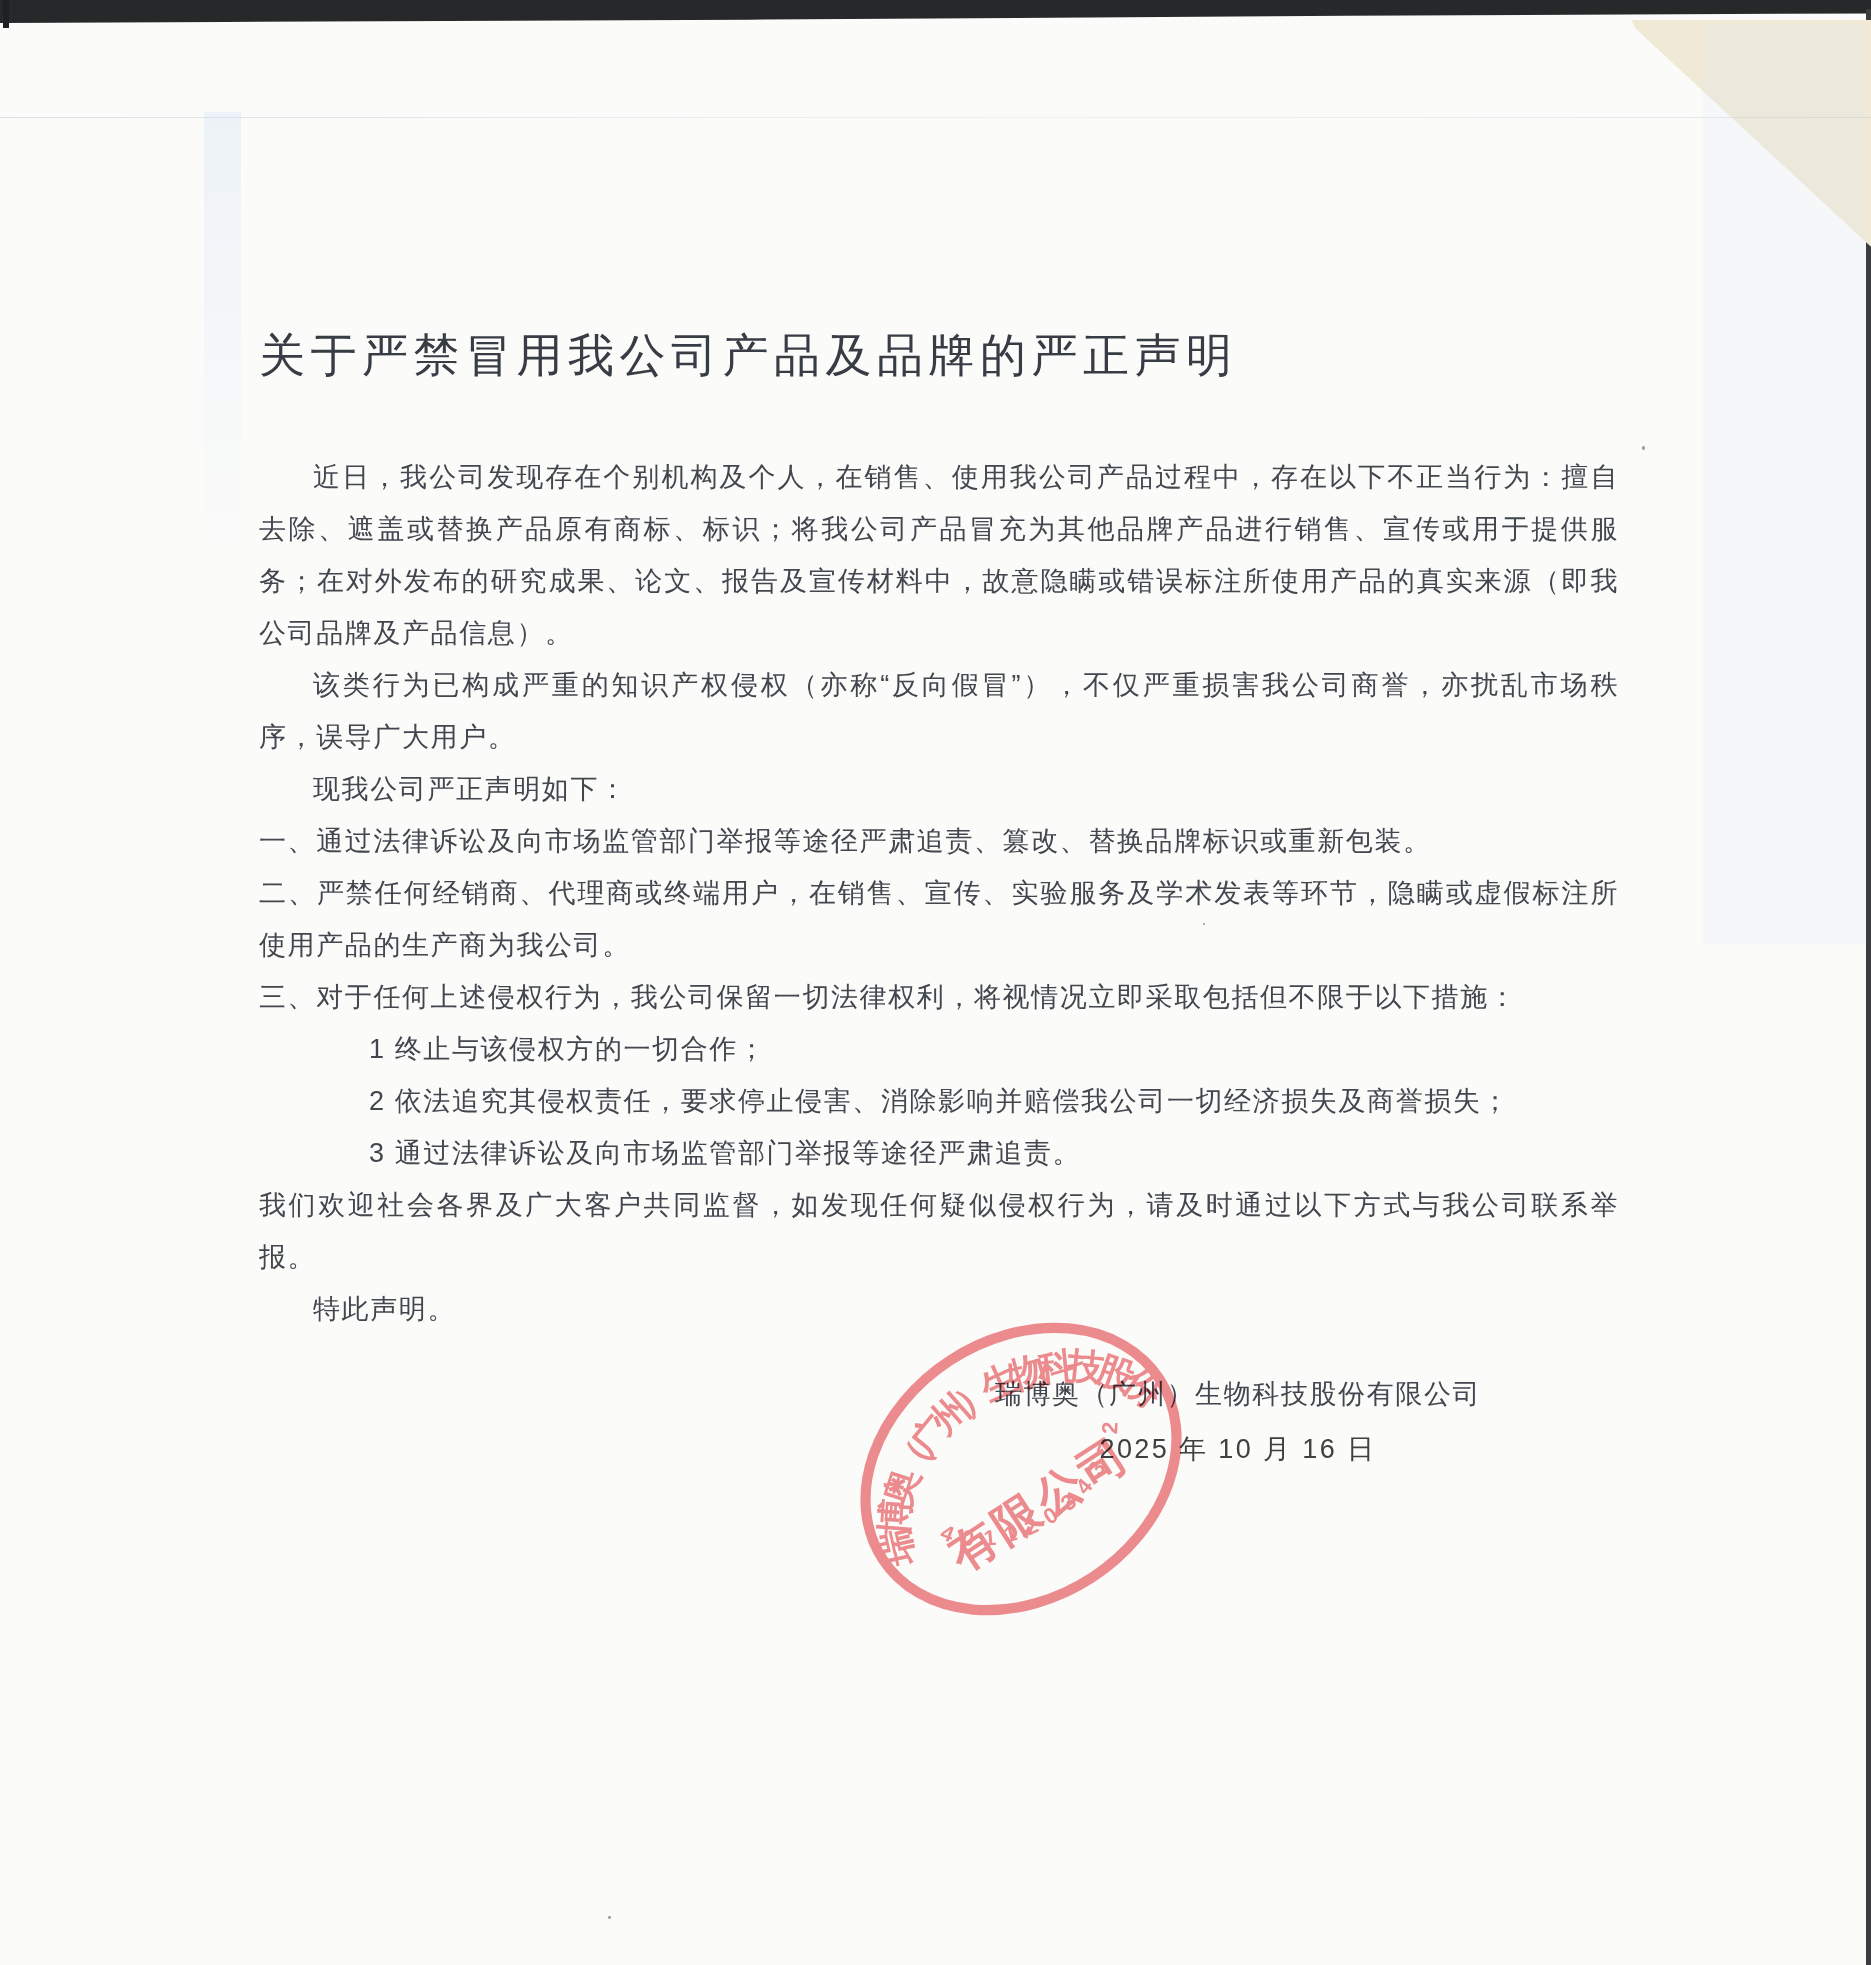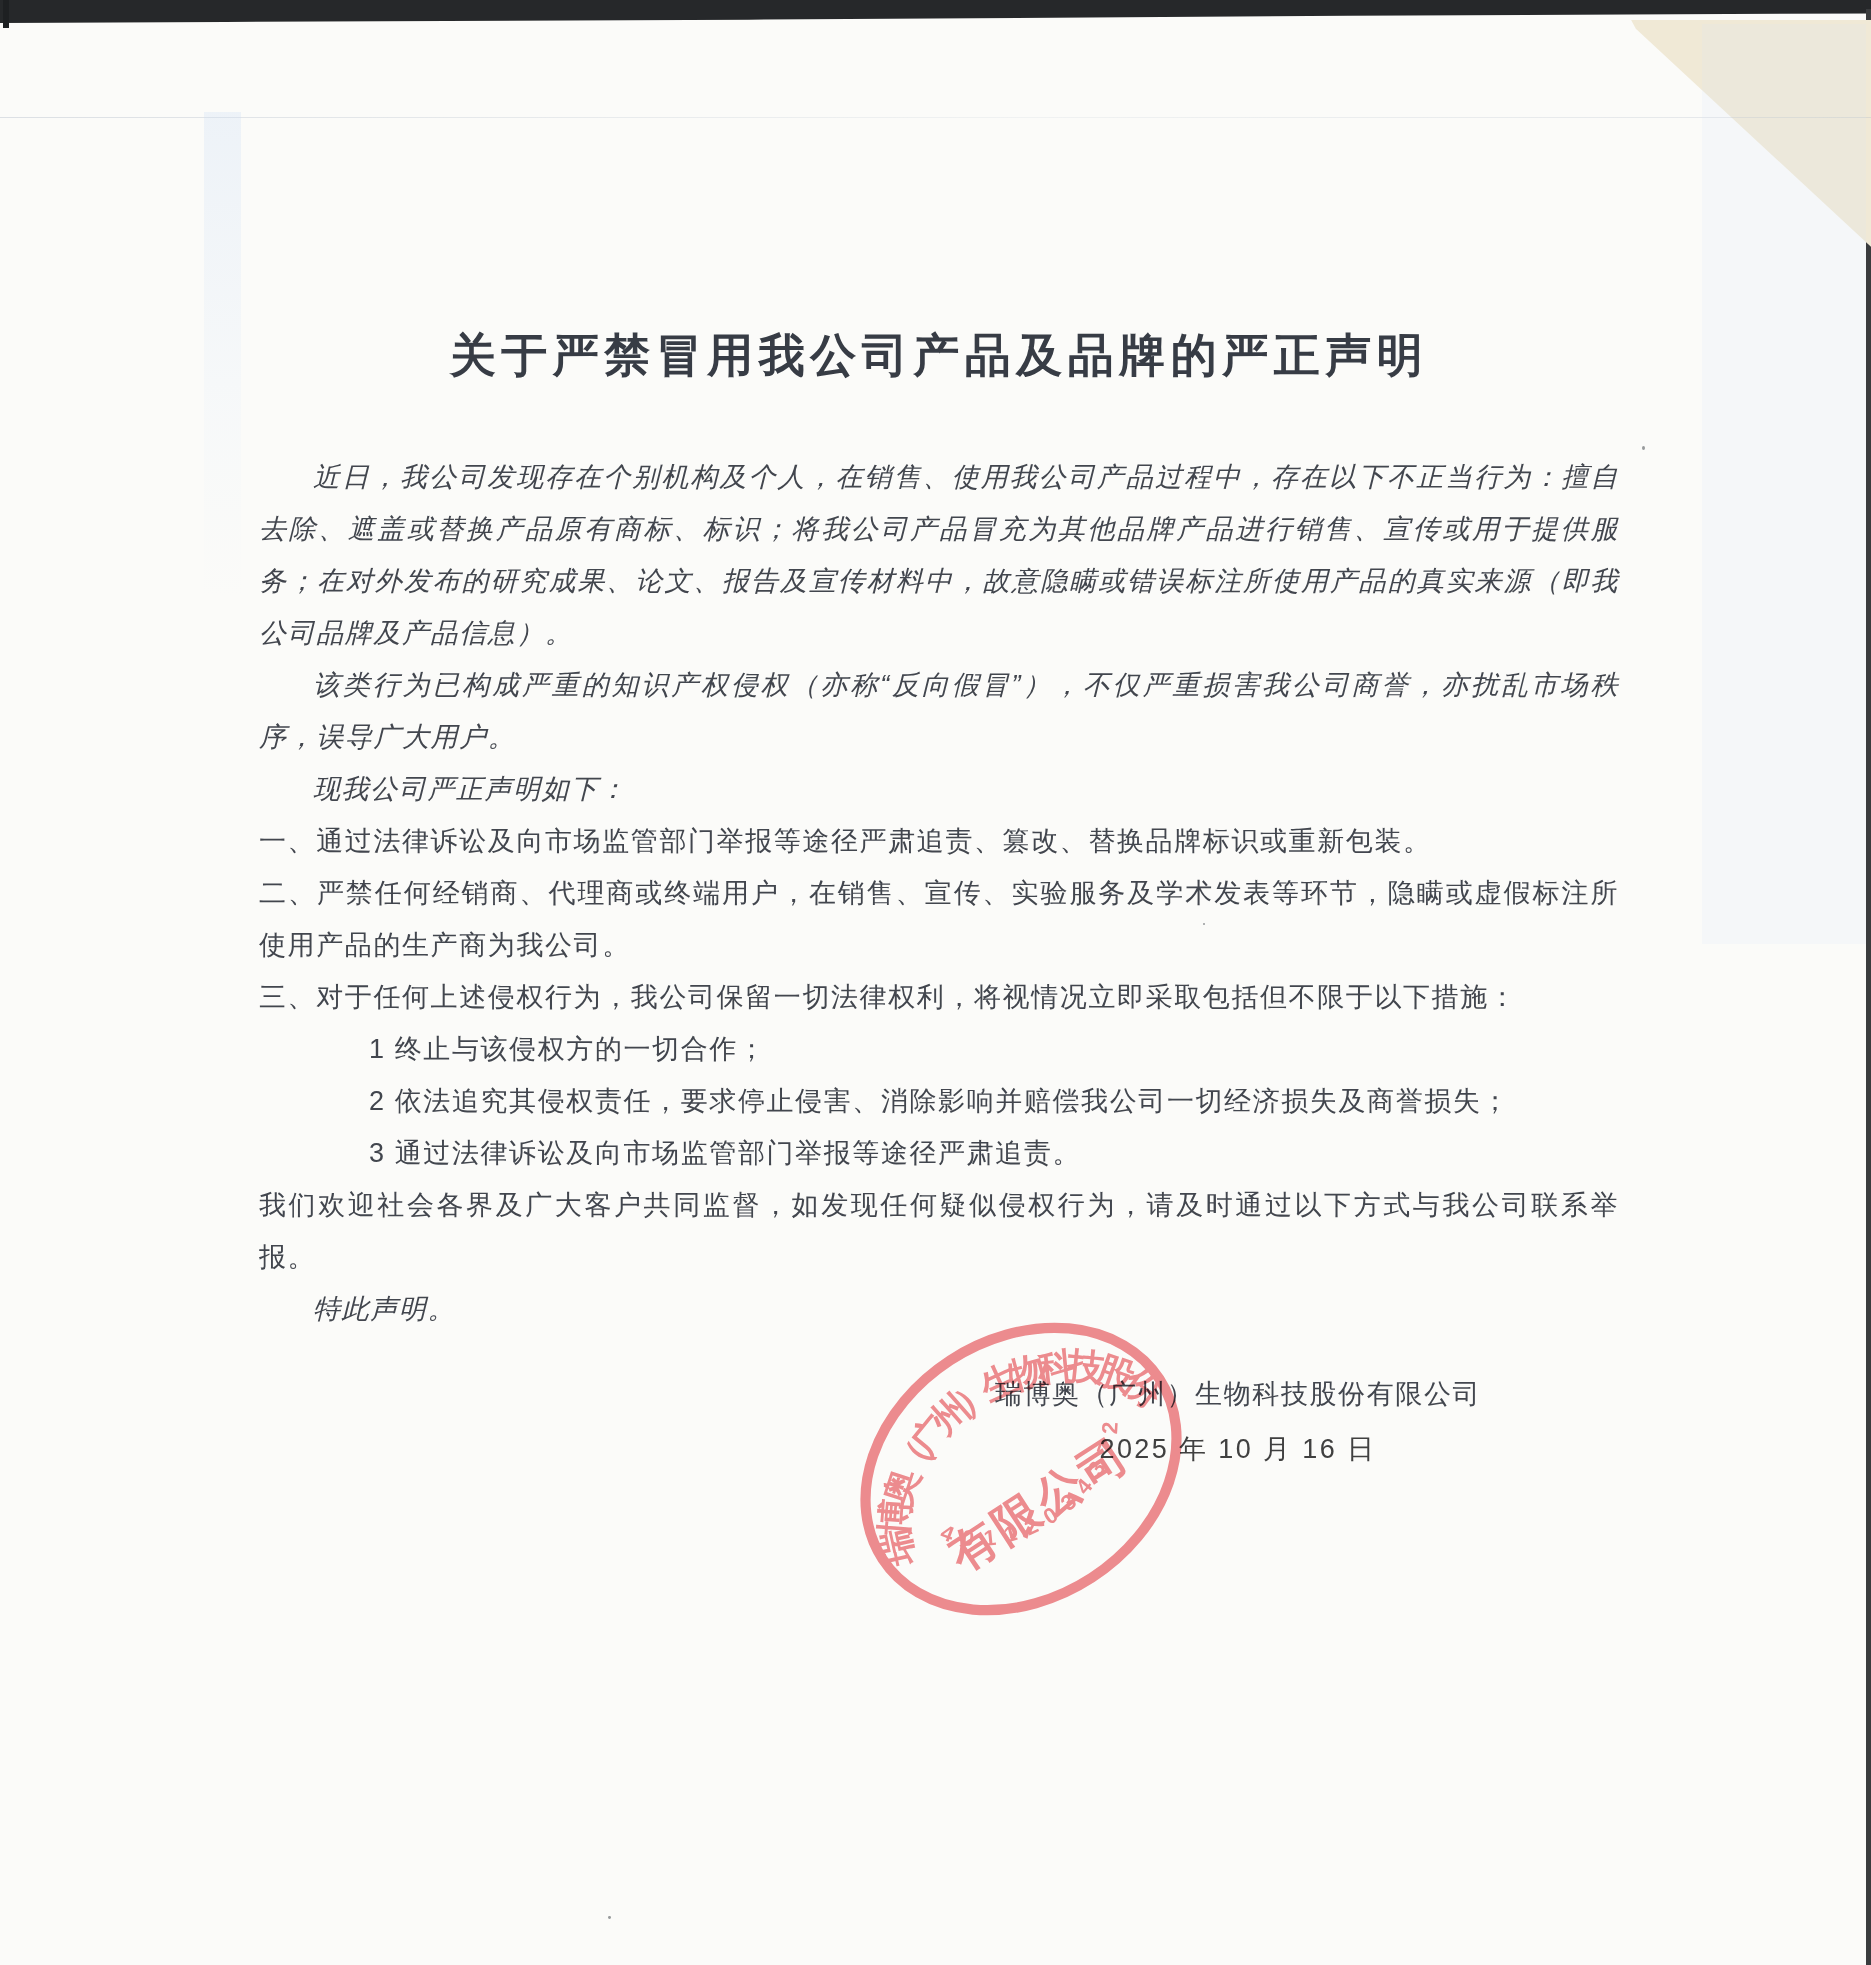--- a/index.html
+++ b/index.html
@@ -39,36 +39,36 @@
   .scan-wash-right{
     position:absolute;left:1702px;top:23.6px;width:164px;height:920px;
     background:rgba(218,232,248,.16);
   }
   .dust{position:absolute;border-radius:50%;background:rgba(70,74,80,.55);}
   
   .doc{
     position:absolute;left:259px;top:326px;width:1360px;
   }
   .doc-title{
-    text-align:center;
+    text-align:left;
     font-size:46px;line-height:1.3;
-    font-weight:bold;
+    font-weight:normal;
     letter-spacing:5.5px;
     color:#373c45;
     margin:0 0 65px 0;
   }
   .body-text p{
     margin:0;
     font-size:27px;
     line-height:52px;
     letter-spacing:1.6px;
     text-align:justify;
     color:#42464e;
   }
-  .body-text p.indent{text-indent:2em;font-style:italic;}
+  .body-text p.indent{text-indent:2em;}
   .body-text p.sub{padding-left:110px;}
   .sign-block{
     position:absolute;left:904px;top:1368px;width:668px;
     text-align:center;z-index:2;
   }
   .sign-block .company{
     font-size:27px;line-height:52px;letter-spacing:1.6px;color:#42464e;
   }
   .sign-block .date{
     font-size:27px;line-height:59px;letter-spacing:2.4px;color:#404040;

